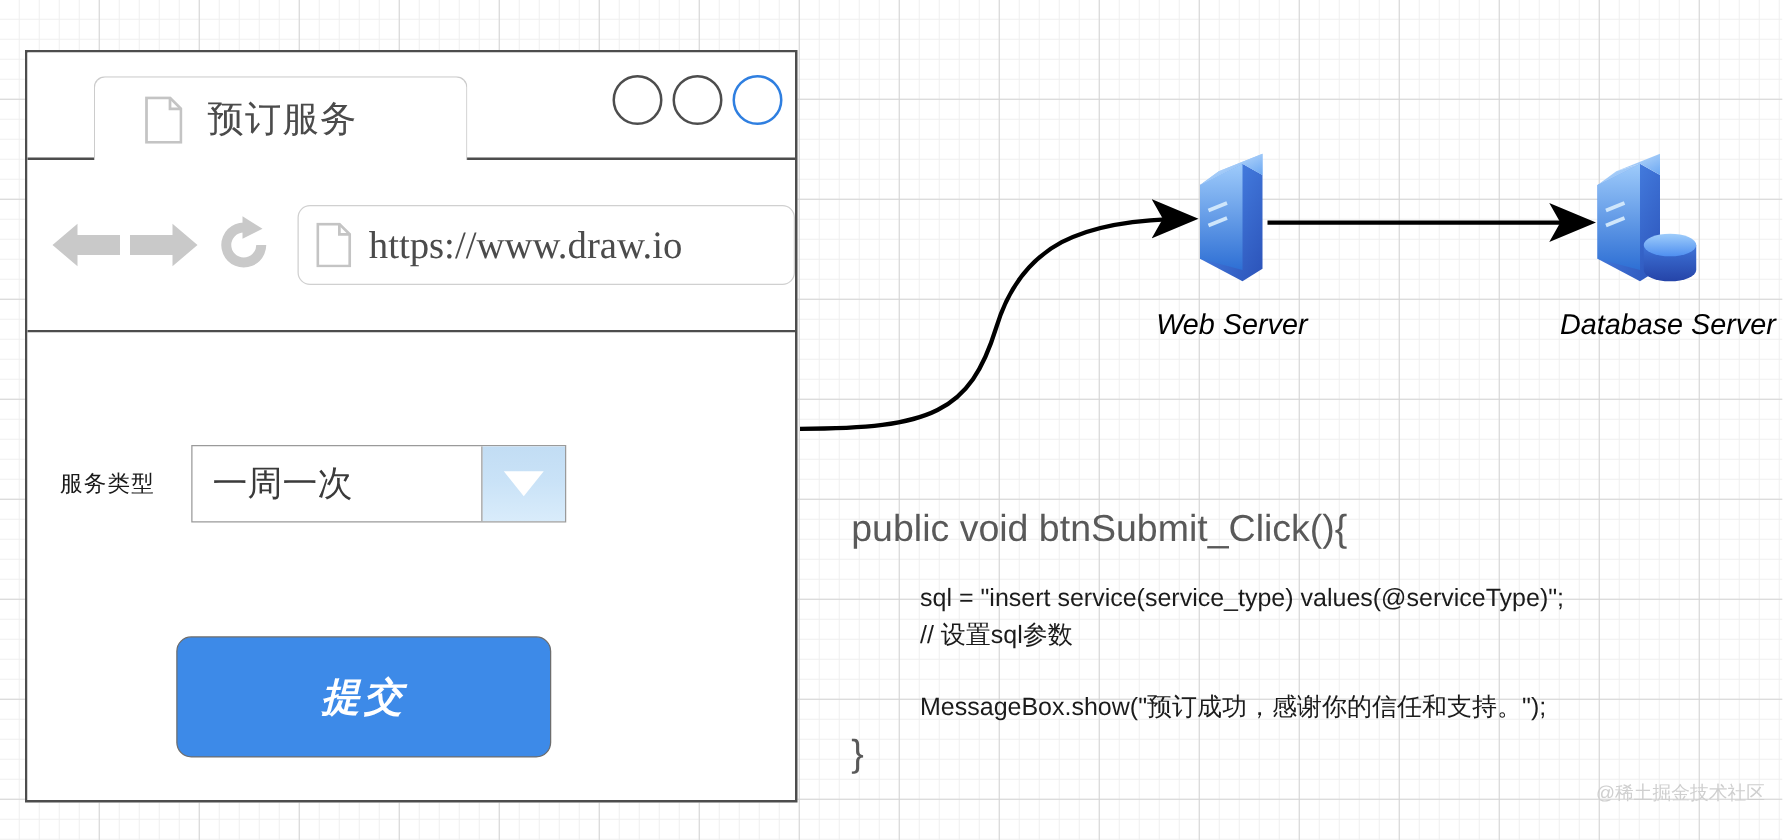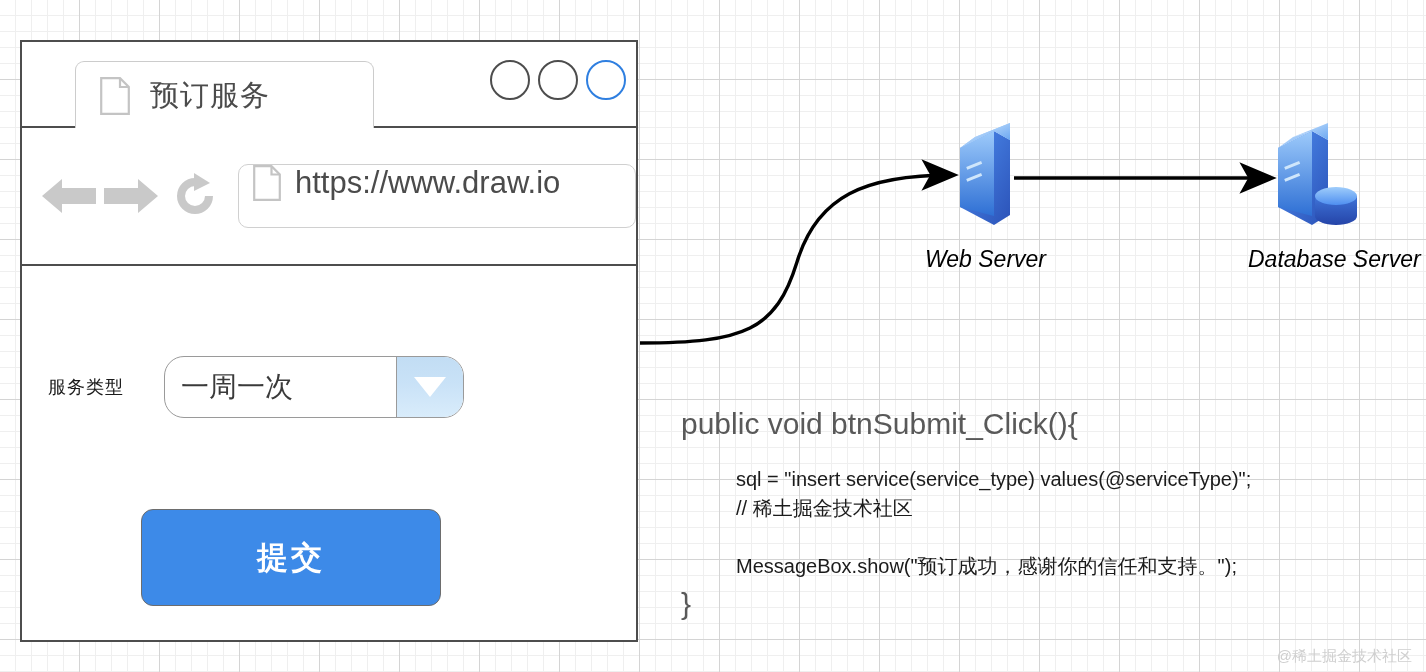--- a/index.html
+++ b/index.html
@@ -51,21 +51,21 @@
     top: 19px;
     width: 299px;
     height: 69px;
     box-sizing: border-box;
     border: 1.5px solid #cccccc;
     border-bottom: none;
     border-radius: 9px 9px 0 0;
     background: #ffffff;
     display: flex;
     align-items: center;
-    padding-left: 24px;
+    padding-left: 40px;
   }
   .tab-doc-icon { width: 30px; height: 38px; flex: none; }
   .tab-label {
     margin-left: 20px;
     font-size: 29px;
     color: #4b4b4b;
     letter-spacing: 1px;
     white-space: nowrap;
   }
   .winbtns {
@@ -100,22 +100,23 @@
   .nav-icon { flex: none; }
   .urlbar {
     margin-left: 18px;
     width: 400px;
     height: 64px;
     box-sizing: border-box;
     border: 1.5px solid #d0d0d0;
     border-radius: 10px;
     background: #ffffff;
     display: flex;
-    align-items: flex-start;
+    align-items: center;
     padding-left: 14px;
+    font-family: Liberation Serif, serif;
   }
   .url-text {
     margin-left: 14px;
     font-size: 31px;
     color: #4b4b4b;
     white-space: nowrap;
   }
 
   .page-body {
     position: absolute;
@@ -132,26 +133,26 @@
     display: flex;
     align-items: center;
   }
   .form-label {
     font-size: 18px;
     color: #1a1a1a;
     letter-spacing: 1px;
     white-space: nowrap;
   }
   .select {
-    margin-left: 40px;
+    margin-left: 29px;
     width: 300px;
     height: 62px;
     box-sizing: border-box;
     border: 1.5px solid #9a9a9a;
-    border-radius: 20px;
+    border-radius: 0;
     background: #ffffff;
     display: flex;
     align-items: stretch;
     overflow: hidden;
   }
   .select-value {
     flex: 1;
     display: flex;
     align-items: center;
     padding-left: 16px;
@@ -181,20 +182,21 @@
     width: 300px;
     height: 97px;
     border-radius: 12px;
     background: #3d8ae8;
     border: 1px solid #6d6d6d;
     box-sizing: border-box;
     display: flex;
     align-items: center;
     justify-content: center;
     cursor: pointer;
+    font-style: italic;
   }
   .submit-label {
     color: #ffffff;
     font-size: 31px;
     font-weight: bold;
     letter-spacing: 3px;
   }
 
   
   .flow-svg {
@@ -237,21 +239,21 @@
   }
   .code-line.blank { height: 29px; }
   .code-close {
     margin-top: 6px;
     font-size: 30px;
     color: #595959;
   }
   .watermark {
     position: absolute;
     right: 14px;
-    bottom: 6px;
+    bottom: 28px;
     font-size: 15px;
     color: #cfcfcf;
     white-space: nowrap;
   }
 </style>
 </head>
 <body>
 
 <div id="canvas">
 
@@ -365,21 +367,21 @@
     </g>
   </svg>
 
   <div class="node-label" style="left:925px; top:246px;">Web Server</div>
   <div class="node-label" style="left:1231px; top:246px;padding-left:17px;">Database Server</div>
 
   <div class="code-block">
     <div class="code-sig">public void btnSubmit_Click(){</div>
     <div class="code-lines">
       <div class="code-line">sql = "insert service(service_type) values(@serviceType)";</div>
-      <div class="code-line">// 稀土掘金技术社区</div>
+      <div class="code-line">// 设置sql参数</div>
       <div class="code-line blank"></div>
       <div class="code-line">MessageBox.show("预订成功，感谢你的信任和支持。");</div>
     </div>
     <div class="code-close">}</div>
   </div>
 
   <div class="watermark">@稀土掘金技术社区</div>
 </div>
 
 </body></html>

